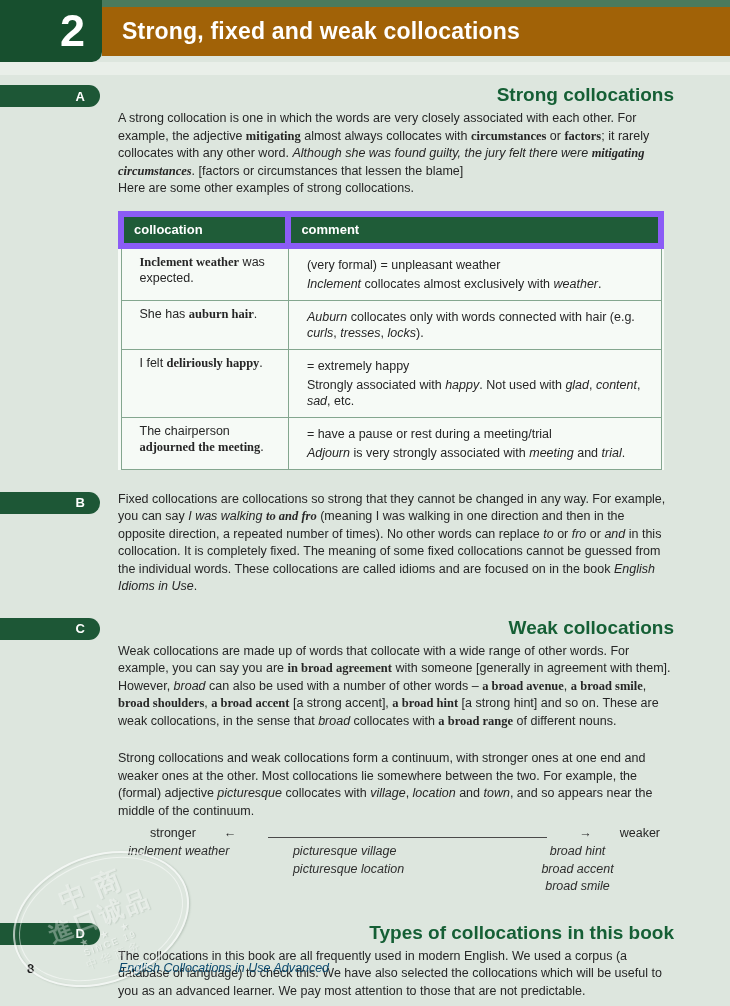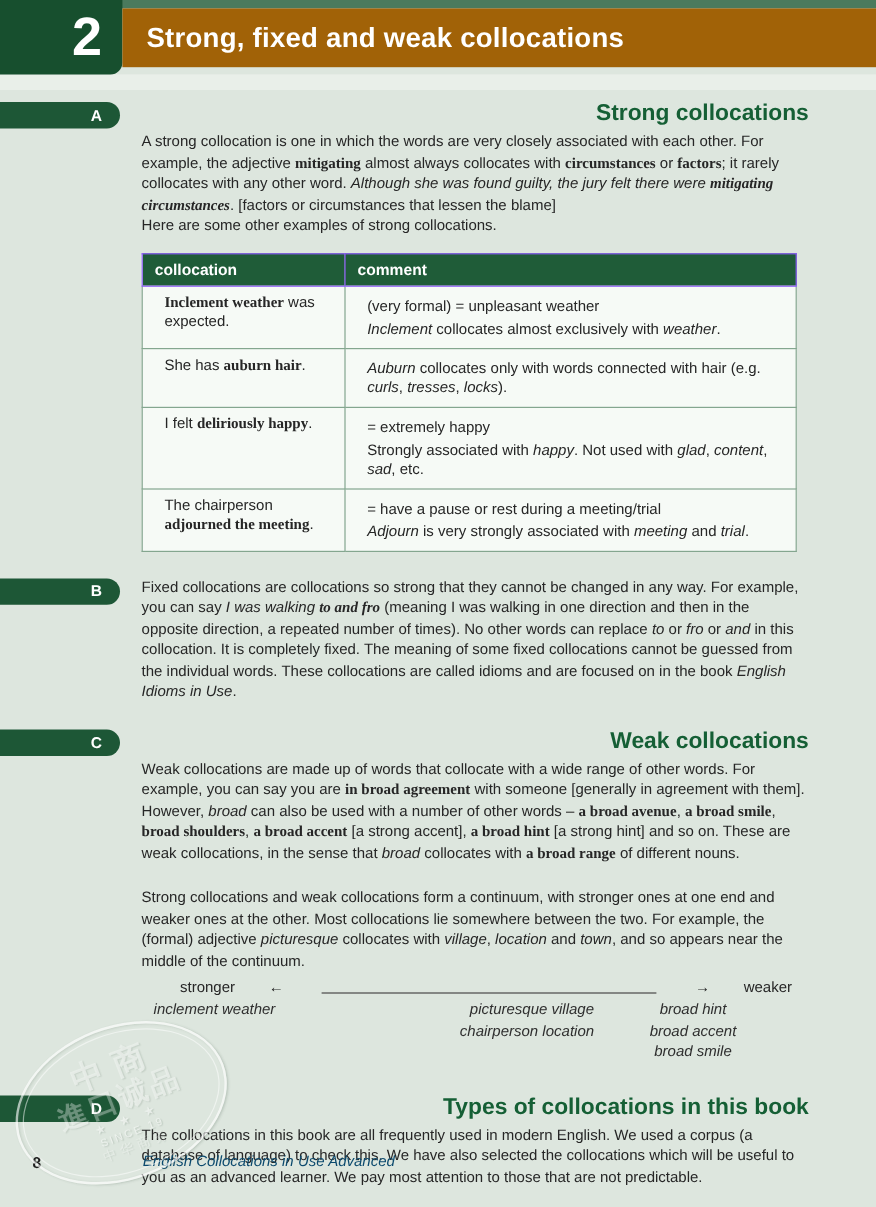--- a/index.html
+++ b/index.html
@@ -60,38 +60,38 @@
   .colloc-table {
     margin: 13px 0 0 118px;
     width: 546px;
     border-collapse: collapse;
     font-size: 12.5px; line-height: 16px;
     background: #f6faf6;
   }
   .colloc-table th {
     background: #1f5c38; color: #fff; text-align: left;
     font-size: 13px; font-weight: bold;
-    padding: 5px 10px; border: 1px solid #8b5cf6;
+    padding: 5px 10px; border: 6px solid #8b5cf6;
   }
   .colloc-table td {
     border: 1px solid #84a68f;
     padding: 5px 18px; vertical-align: top;
   }
   .colloc-table td.coll-col { width: 31%; }
   .cell-line { margin: 3px 0; }
 
   
   .continuum { margin-top: 5px; margin-left: 10px; width: 532px; font-size: 12.5px; }
   .continuum-axis { display: flex; align-items: flex-end; padding-left: 22px; line-height: 17px; gap: 24px; }
   .continuum-axis .lbl { white-space: nowrap; }
   .continuum-axis .arrow { font-weight: bold; padding: 0 4px; }
   .continuum-line { flex: 1 1 auto; border-bottom: 1.4px solid #4a4a4a; margin: 0 4px 4px 4px; }
   .continuum-examples { display: flex; margin-top: 1px; font-style: italic; color: #2e2e2e; line-height: 17.5px; }
   .continuum-examples .col-left   { width: 31%; text-align: left; }
-  .continuum-examples .col-middle { width: 38%; text-align: right; }
+  .continuum-examples .col-middle { width: 38%; text-align: left; }
   .continuum-examples .col-right  { width: 31%; text-align: center; }
 
   
   .footer { position: absolute; top: 961px; left: 0; width: 100%; }
   .footer .page-num { position: absolute; left: 27px; top: 0; font-size: 13px; font-weight: bold; color: #1c1c1c; }
   .footer .book-title { position: absolute; left: 119px; top: 0; font-size: 12.5px; font-style: italic; color: #0c4a6e; }
 
   
   .watermark {
     position: absolute; left: 10px; top: 855px;
@@ -198,21 +198,21 @@
         <span class="continuum-line"></span>
         <span class="arrow">→</span>
         <span class="lbl">weaker</span>
       </div>
       <div class="continuum-examples">
         <div class="col-left">
           <div>inclement weather</div>
         </div>
         <div class="col-middle">
           <div>picturesque village</div>
-          <div>chairperson location</div>
+          <div>picturesque location</div>
         </div>
         <div class="col-right">
           <div>broad hint</div>
           <div>broad accent</div>
           <div>broad smile</div>
         </div>
       </div>
     </div>
   </div>
 

